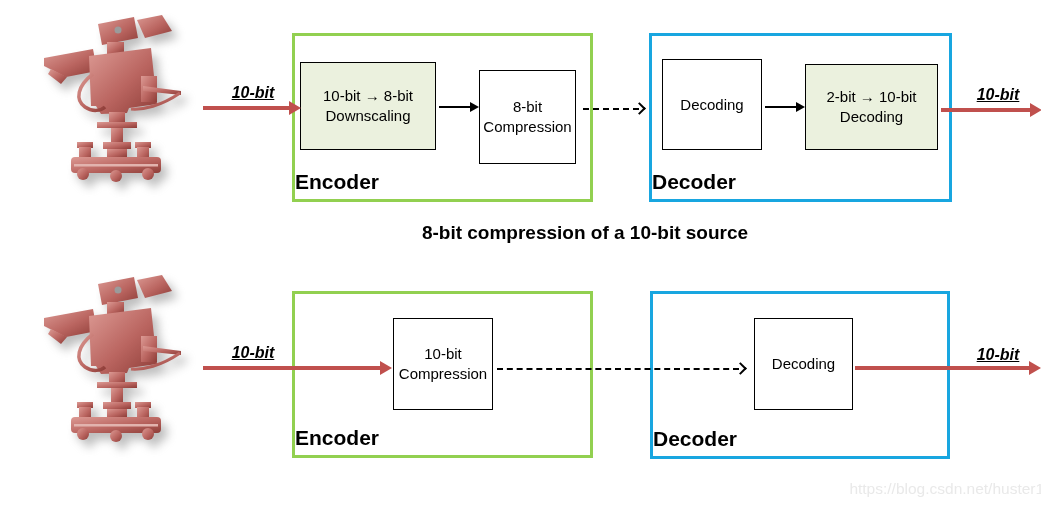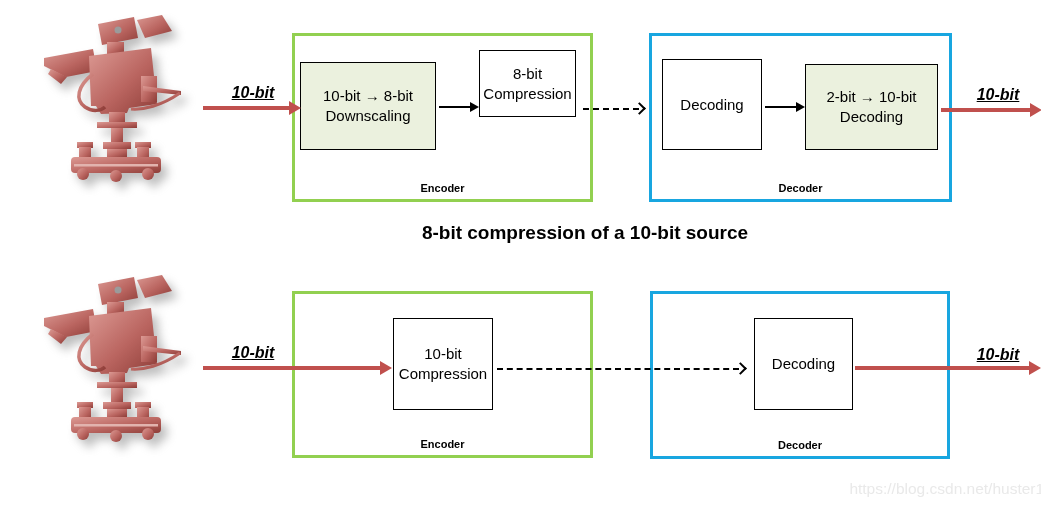--- a/index.html
+++ b/index.html
@@ -20,22 +20,22 @@
   .container{position:absolute;background:#fff;z-index:1}
   .enc{border:3px solid var(--encoder-border)}
   .dec{border:3px solid var(--decoder-border)}
   .pbox{
     position:absolute;border:1.5px solid #000;background:#fff;
     display:flex;align-items:center;justify-content:center;text-align:center;
     font-size:15px;line-height:1.32;z-index:3;
   }
   .fill-green{background:var(--process-box-fill)}
   .blocklabel{
-    position:absolute;left:0;right:0;bottom:5px;text-align:center;
-    font-weight:bold;font-size:11px;
+    position:absolute;left:0;right:0;bottom:5px;
+    font-weight:bold;font-size:21px;
   }
   .hline{position:absolute;height:4px;background:var(--signal-arrow);z-index:6}
   .hline.thin{height:2px;background:#000;z-index:4}
   .tri{position:absolute;width:0;height:0;z-index:6}
   .tri-red{border-left:12px solid var(--signal-arrow);
            border-top:7px solid transparent;border-bottom:7px solid transparent}
   .tri-black{border-left:9px solid #000;z-index:4;
            border-top:5px solid transparent;border-bottom:5px solid transparent}
   .dash{position:absolute;border-top:2px dashed #000;z-index:2}
   .chev{position:absolute;width:9px;height:9px;border-top:2.5px solid #000;
@@ -105,21 +105,21 @@
 
   <div class="container enc" style="left:259px;top:33px;width:301px;height:169px">
     <div class="pbox fill-green" style="left:5px;top:26px;width:136px;height:88px">
       <div>
         <span>10-bit → 8-bit</span><br>
         <span>Downscaling</span>
       </div>
     </div>
     <div class="hline thin" style="left:144px;top:70px;width:32px"></div>
     <div class="tri tri-black" style="left:175px;top:66px"></div>
-    <div class="pbox" style="left:184px;top:14px;width:97px;height:67px">
+    <div class="pbox" style="left:184px;top:34px;width:97px;height:94px">
       <div>
         <span>8-bit</span><br>
         <span>Compression</span>
       </div>
     </div>
     <div class="blocklabel">Encoder</div>
   </div>
 
   <div class="dash" style="left:550px;top:108px;width:56px"></div>
   <div class="chev" style="left:602px;top:104px"></div>

